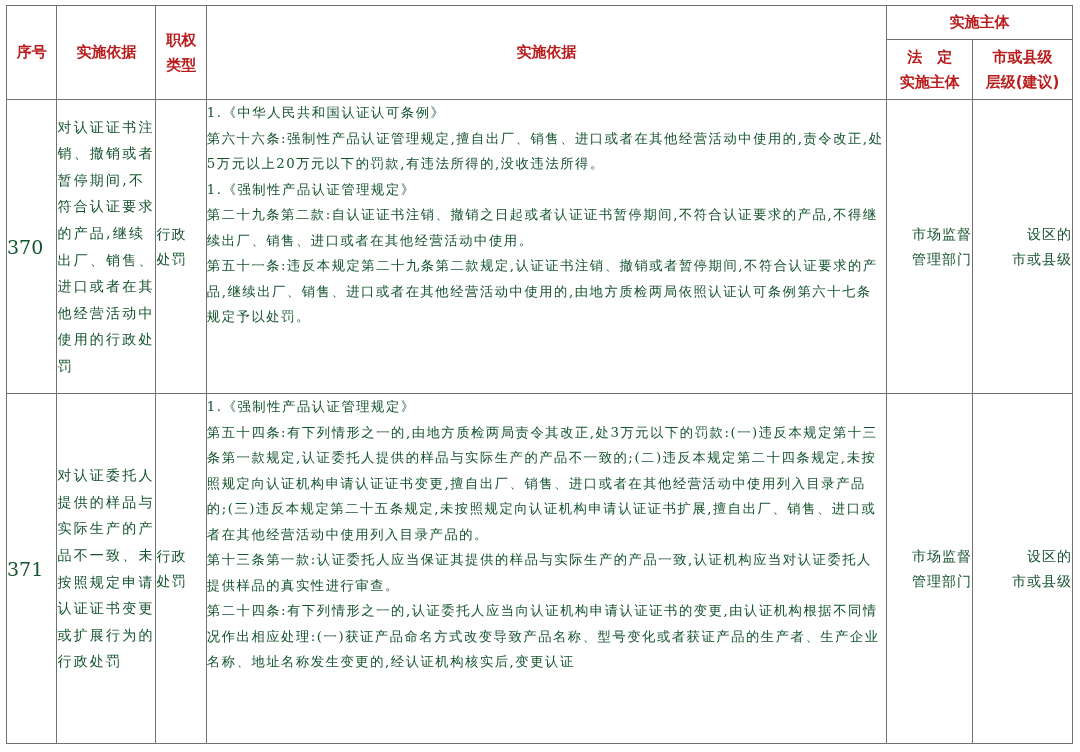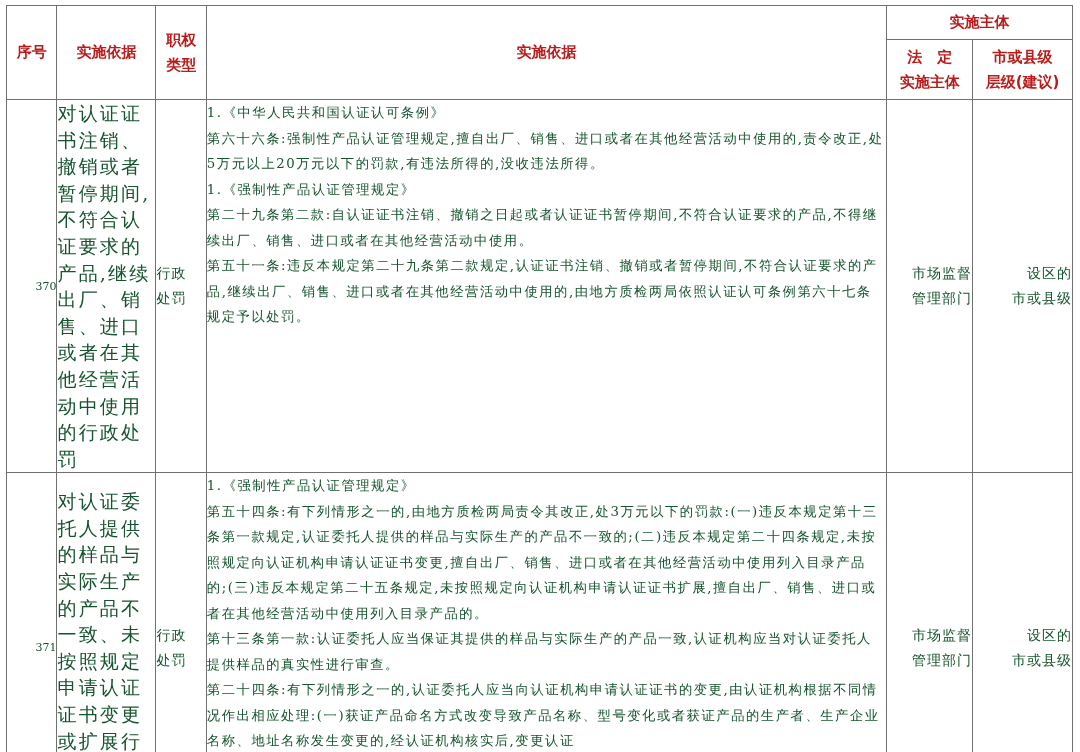--- a/index.html
+++ b/index.html
@@ -12,22 +12,22 @@
        vertical-align: middle; line-height: 25px; }
   td { font-family: "DejaVu Serif", "Liberation Serif", serif; color: #14532d; }
   .c-seq { width: 50px; }
   .c-name { width: 98px; }
   .c-type { width: 50px; }
   .c-basis { width: 674px; }
   .c-org { width: 85px; }
   .c-level { width: 99px; }
   .h-top { height: 34px; }
   .h-sub { height: 60px; }
-  td.seq { text-align: right; vertical-align: middle; font-size: 11px; }
-  td.name { vertical-align: middle; padding: 0 6px 0 10px; font-size: 19px;
+  td.seq { text-align: left; vertical-align: middle; font-size: 19px; }
+  td.name { vertical-align: middle; padding: 0 6px 0 10px; font-size: 14px;
             line-height: 26.6px; letter-spacing: 2.2px; }
   td.type { text-align: left; vertical-align: middle; font-size: 14px;
             line-height: 25px; letter-spacing: 1px; }
   td.basis { vertical-align: top; padding: 12px 6px 0 10px; font-size: 13.3px;
              line-height: 25.5px; letter-spacing: 1.55px; }
   td.basis p { margin: 0; }
   td.org, td.level { text-align: right; vertical-align: middle; font-size: 14px;
                      line-height: 25px; letter-spacing: 1px; }
   tr.r370 { height: 294px; }
   tr.r371 { height: 350px; }

